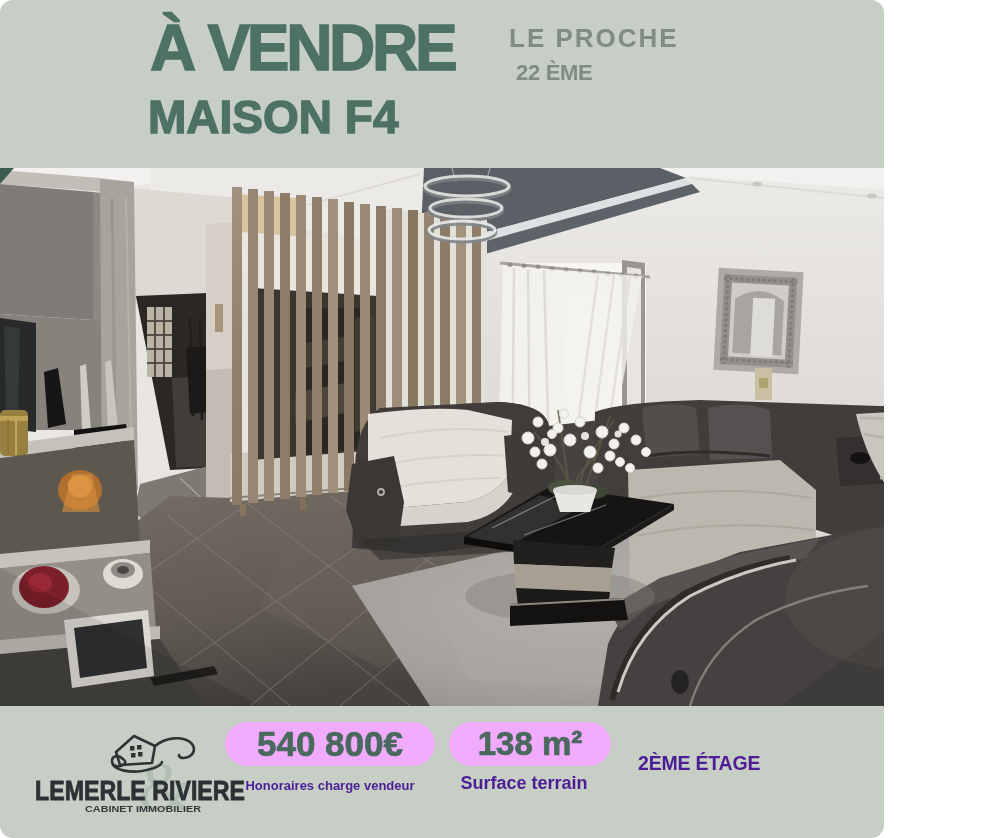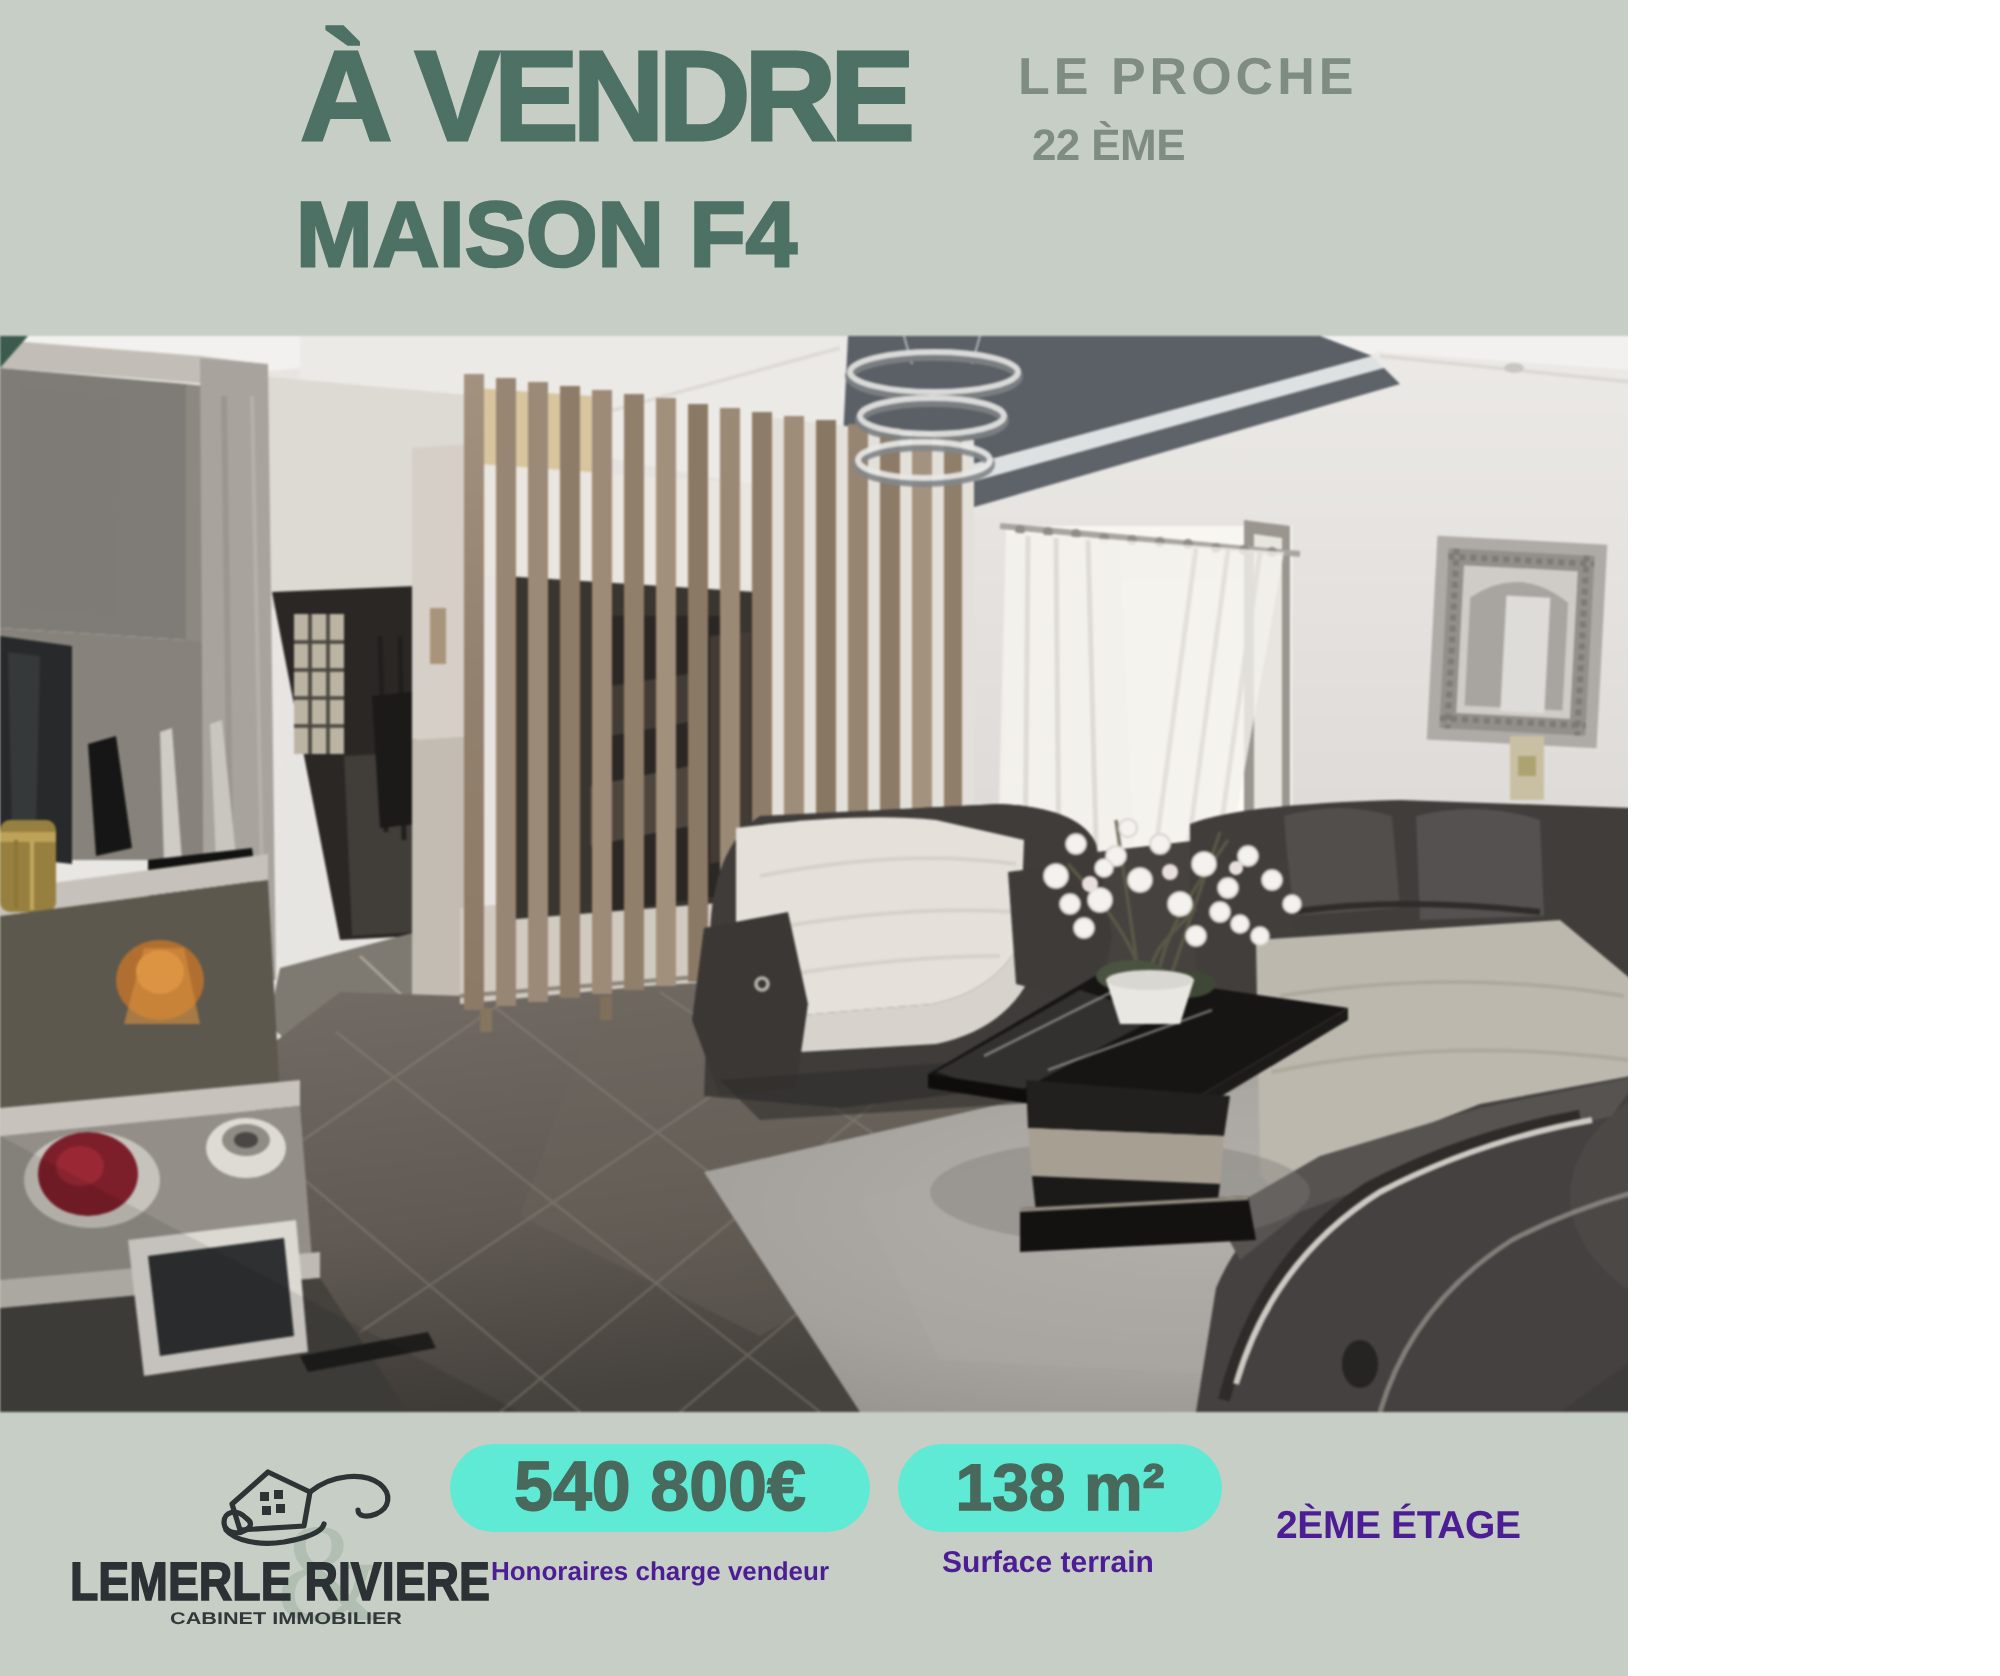--- a/index.html
+++ b/index.html
@@ -1,21 +1,21 @@
 <!DOCTYPE html>
 <html><head>
 <meta charset="utf-8">
 <style>
   html,body{margin:0;padding:0;}
-  .page{position:relative;width:814px;height:838px;background:#c7cec5;overflow:hidden;
-        font-family:"Liberation Sans",sans-serif;}
+  .page{position:relative;width:884px;height:838px;background:#c7cec5;overflow:hidden;
+        font-family:"Liberation Sans",sans-serif;border-radius:13px;}
   .abs{position:absolute;}
   .hdr{color:#4d7164;font-weight:bold;line-height:1;-webkit-text-stroke:1.4px #4d7164;}
   .sub{color:#7e8c82;font-weight:bold;line-height:1;}
-  .pill{position:absolute;background:#5eead4;border-radius:23px;display:flex;
+  .pill{position:absolute;background:#f0abfc;border-radius:23px;display:flex;
         align-items:center;justify-content:center;color:#49695d;font-weight:bold;-webkit-text-stroke:0.7px #49695d;}
   .grn{color:#4c1d95;font-weight:bold;}
 </style>
 </head>
 <body>
 <div class="page">
 
   <div class="abs hdr" style="left:150px;top:16px;font-size:64px;letter-spacing:-3.3px;">À VENDRE</div>
 
   <div class="abs hdr" style="left:148px;top:94px;font-size:46px;letter-spacing:0px;">MAISON F4</div>
@@ -404,21 +404,21 @@
     <polygon points="0,0 14,0 0,16" fill="#3c5a4e"></polygon>
     </svg>
   </div>
 
   <div class="pill" style="left:225px;top:722px;width:210px;height:44px;font-size:35px;">540&nbsp;800€</div>
 
   <div class="pill" style="left:449px;top:722px;width:162px;height:44px;font-size:33px;">138 m²</div>
 
   <div class="abs grn" style="left:230px;top:775px;width:200px;font-size:13px;text-align:center;line-height:21px;">Honoraires charge vendeur</div>
 
-  <div class="abs grn" style="left:424px;top:773px;width:200px;font-size:15px;text-align:center;">Surface terrain</div>
+  <div class="abs grn" style="left:424px;top:773px;width:200px;font-size:18px;text-align:center;">Surface terrain</div>
 
   <div class="abs grn" style="left:638px;top:752px;font-size:19.5px;letter-spacing:-0.2px;">2ÈME ÉTAGE</div>
 
 
   <div class="abs" style="left:20px;top:715px;width:230px;height:110px;">
     <svg width="230" height="110" viewBox="0 0 230 110">
 
       <text x="118" y="95" font-size="70" fill="#9fb3a4" opacity="0.55" font-family="Liberation Serif, serif">&amp;</text>
 
       <g stroke="#2e3335" stroke-width="2.6" fill="none" stroke-linecap="round" stroke-linejoin="round">

